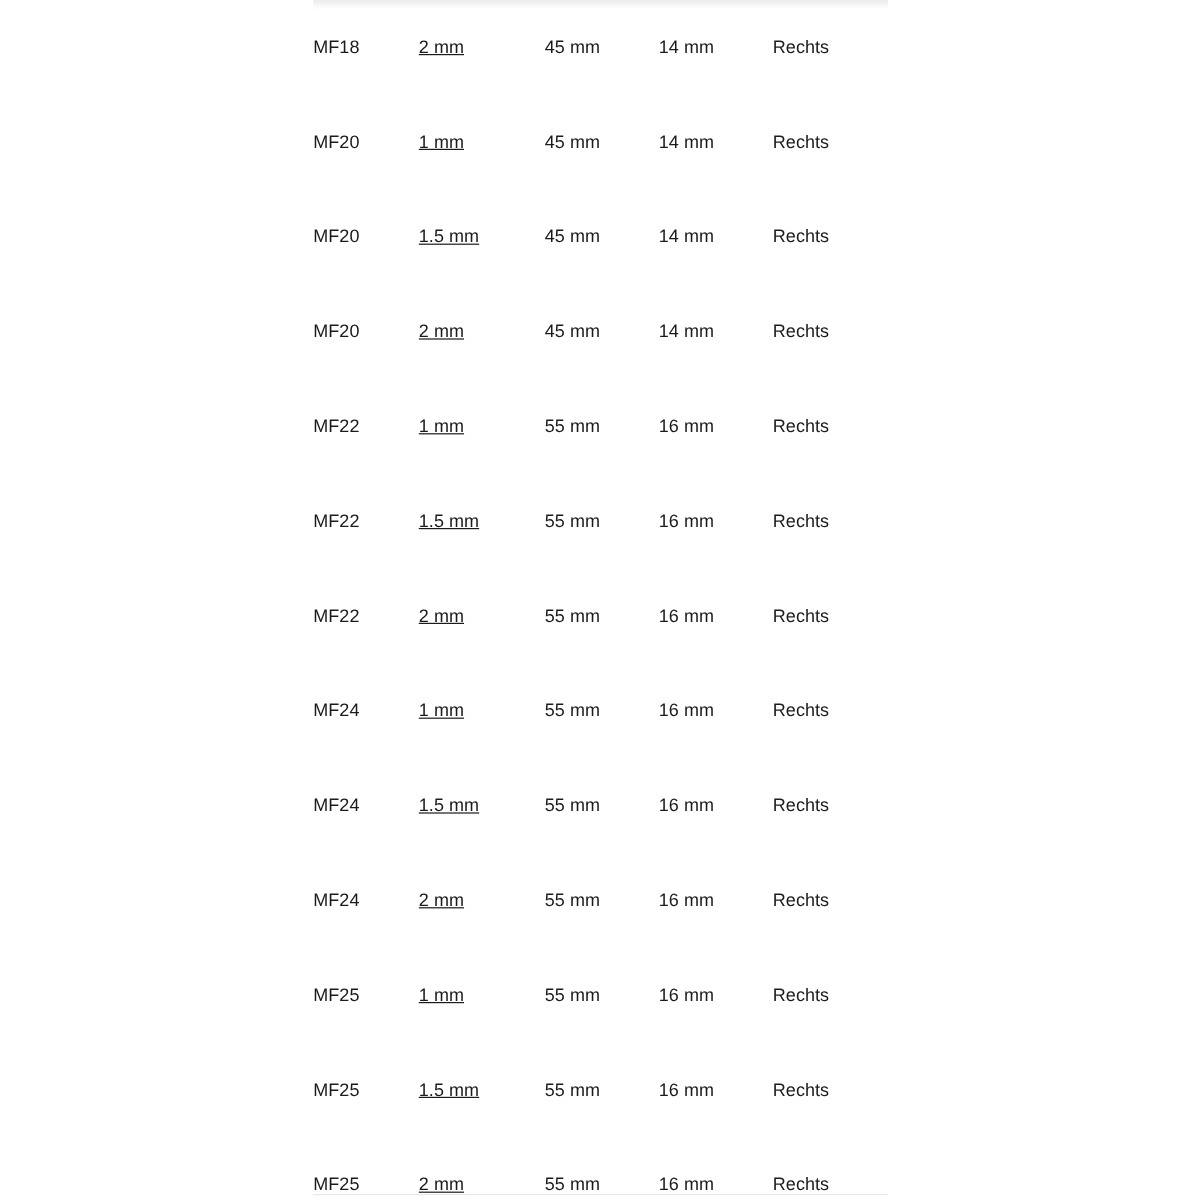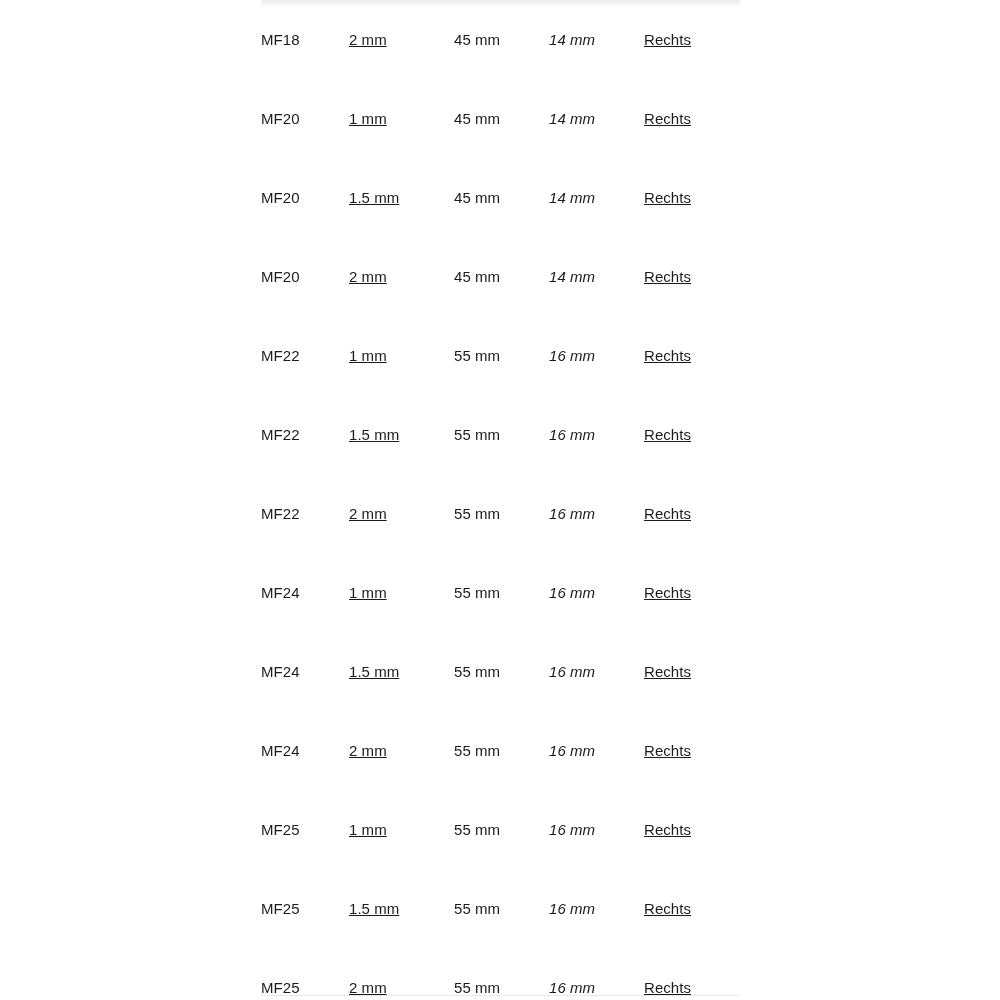--- a/index.html
+++ b/index.html
@@ -85,22 +85,22 @@
     color: #1b1b1d;
     font-weight: 400;
     letter-spacing: 0.05px;
     white-space: nowrap;
   }
 
   
   td.col-0 { width: 88px;  padding-left: 21px; }
   td.col-1 { width: 105px; padding-left: 0; text-decoration: underline; }
   td.col-2 { width: 95px;  padding-left: 0; }
-  td.col-3 { width: 95px;  padding-left: 0; font-style: italic; }
-  td.col-4 { width: 96px;  padding-left: 0; text-decoration: underline; }
+  td.col-3 { width: 95px;  padding-left: 0; }
+  td.col-4 { width: 96px;  padding-left: 0; }
 
   
 </style>
 </head>
 <body>
 
 <div id="page">
 
   <div id="table-viewport">
 

